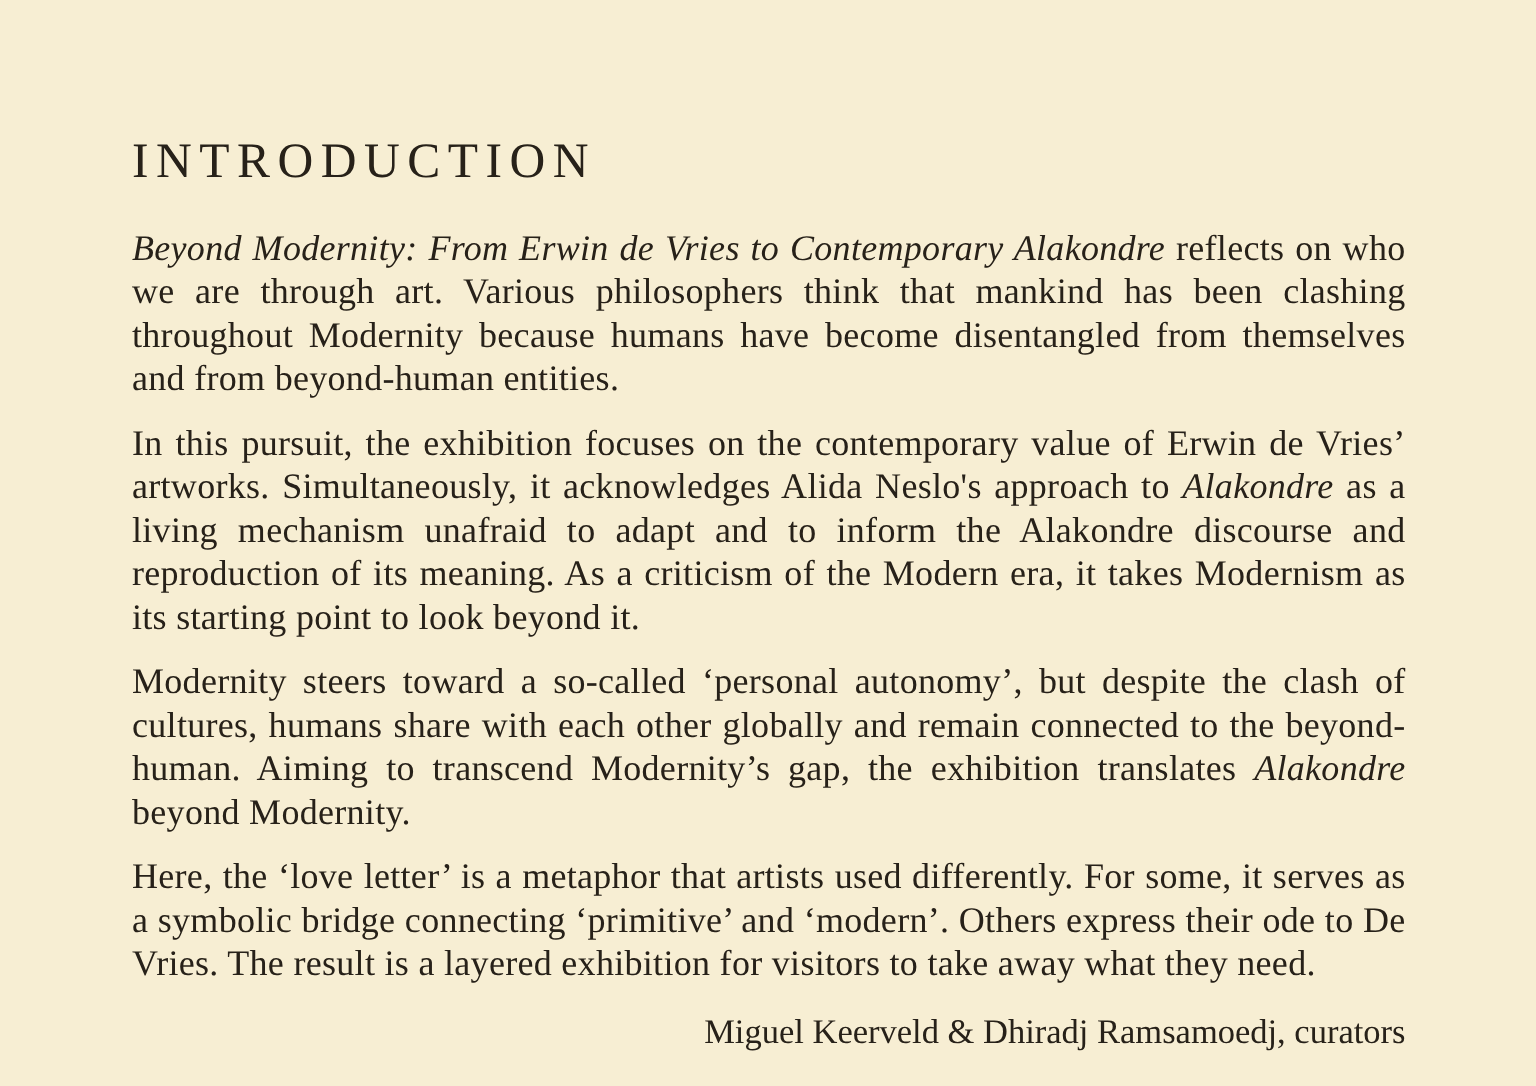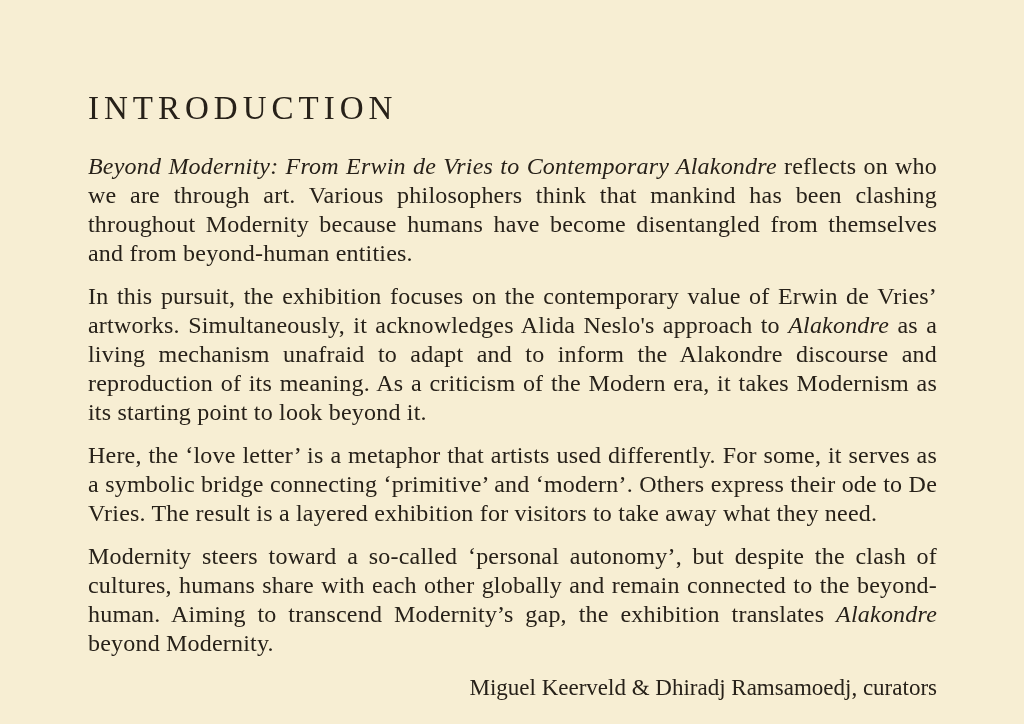--- a/index.html
+++ b/index.html
@@ -45,19 +45,19 @@
 <body>
 
 <div class="page">
 
   <h1 class="title">INTRODUCTION</h1>
 
   <p class="para"><span class="seg-italic">Beyond Modernity: From Erwin de Vries to Contemporary Alakondre</span><span> reflects on who we are through art. Various philosophers think that mankind has been clashing throughout Modernity because humans have become disentangled from themselves and from beyond-human entities.</span></p>
 
   <p class="para"><span>In this pursuit, the exhibition focuses on the contemporary value of Erwin de Vries’ artworks. Simultaneously, it acknowledges Alida Neslo's approach to </span><span class="seg-italic">Alakondre</span><span> as a living mechanism unafraid to adapt and to inform the Alakondre discourse and reproduction of its meaning. As a criticism of the Modern era, it takes Modernism as its starting point to look beyond it.</span></p>
 
+  <p class="para"><span>Modernity steers toward a so-called ‘personal autonomy’, but despite the clash of cultures, humans share with each other globally and remain connected to the beyond-human. Aiming to transcend Modernity’s gap, the exhibition translates </span><span class="seg-italic">Alakondre</span><span> beyond Modernity.</span></p>
+
   <p class="para"><span>Here, the ‘love letter’ is a metaphor that artists used differently. For some, it serves as a symbolic bridge connecting ‘primitive’ and ‘modern’. Others express their ode to De Vries. The result is a layered exhibition for visitors to take away what they need.</span></p>
-
-  <p class="para"><span>Modernity steers toward a so-called ‘personal autonomy’, but despite the clash of cultures, humans share with each other globally and remain connected to the beyond-human. Aiming to transcend Modernity’s gap, the exhibition translates </span><span class="seg-italic">Alakondre</span><span> beyond Modernity.</span></p>
 
   <p class="signature">Miguel Keerveld &amp; Dhiradj Ramsamoedj, curators</p>
 
 </div>
 
 </body></html>

